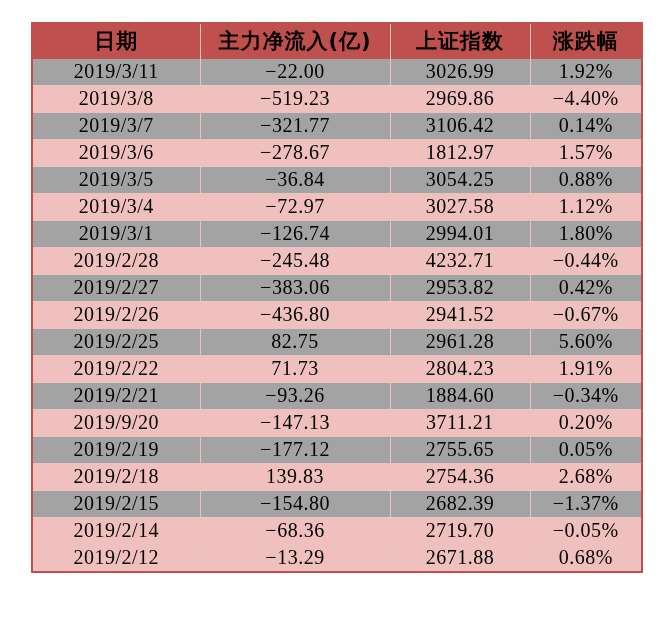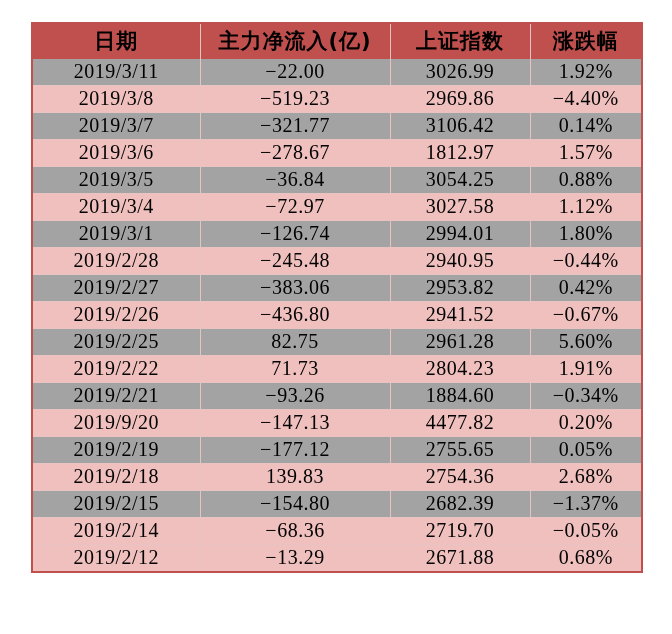--- a/index.html
+++ b/index.html
@@ -119,21 +119,21 @@
         </tr>
         <tr class="band-light">
           <td>2019/3/1</td>
           <td>−126.74</td>
           <td>2994.01</td>
           <td>1.80%</td>
         </tr>
         <tr class="band-dark">
           <td>2019/2/28</td>
           <td>−245.48</td>
-          <td>2940.95</td>
+          <td>4232.71</td>
           <td>−0.44%</td>
         </tr>
         <tr class="band-light">
           <td>2019/2/27</td>
           <td>−383.06</td>
           <td>2953.82</td>
           <td>0.42%</td>
         </tr>
         <tr class="band-dark">
           <td>2019/2/26</td>
@@ -155,21 +155,21 @@
         </tr>
         <tr class="band-light">
           <td>2019/2/21</td>
           <td>−93.26</td>
           <td>1884.60</td>
           <td>−0.34%</td>
         </tr>
         <tr class="band-dark">
           <td>2019/9/20</td>
           <td>−147.13</td>
-          <td>4477.82</td>
+          <td>3711.21</td>
           <td>0.20%</td>
         </tr>
         <tr class="band-light">
           <td>2019/2/19</td>
           <td>−177.12</td>
           <td>2755.65</td>
           <td>0.05%</td>
         </tr>
         <tr class="band-dark">
           <td>2019/2/18</td>

